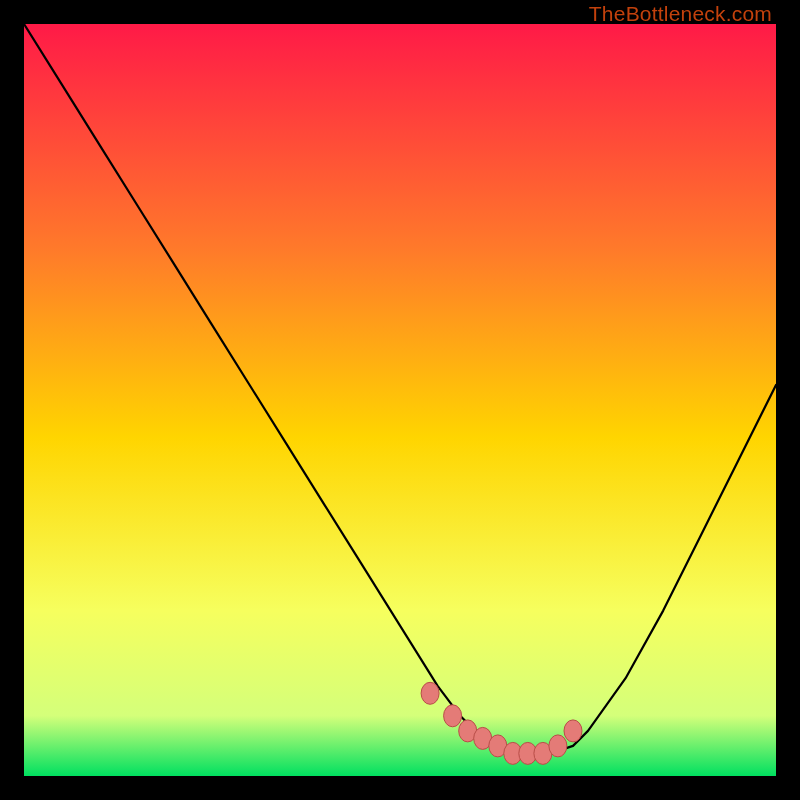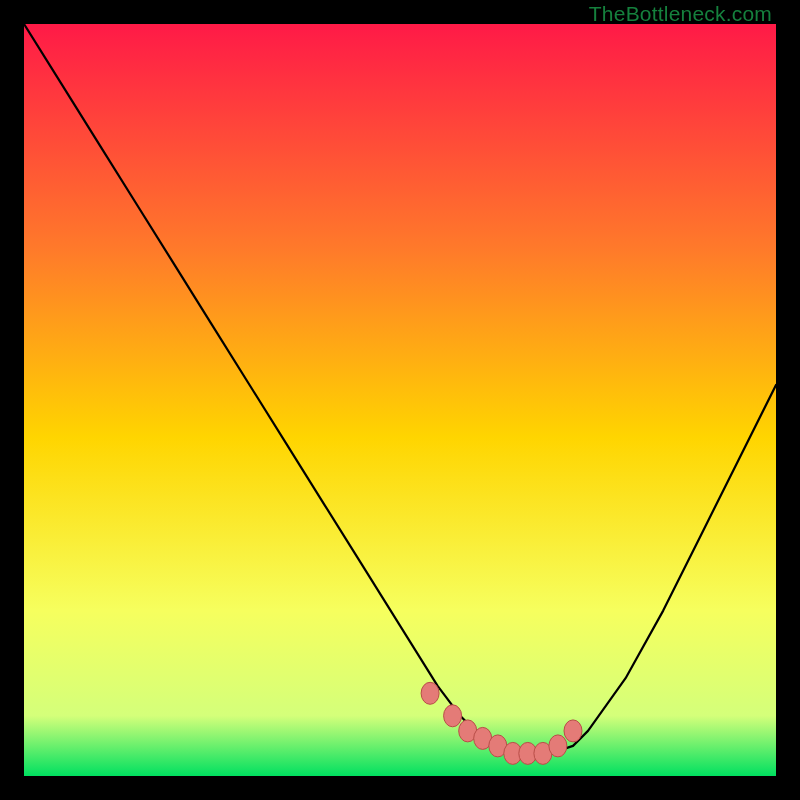--- a/index.html
+++ b/index.html
@@ -24,21 +24,21 @@
     top: 0;
     width: 752px;
     height: 752px;
   }
   .watermark {
     position: absolute;
     top: 2px;
     right: 28px;
     font-family: Arial, Helvetica, sans-serif;
     font-size: 21px;
-    color: #15803d;
+    color: #c2410c;
     letter-spacing: 0.2px;
     font-weight: 500;
   }
   svg {
     display: block;
   }
 </style>
 </head>
 <body>
 

